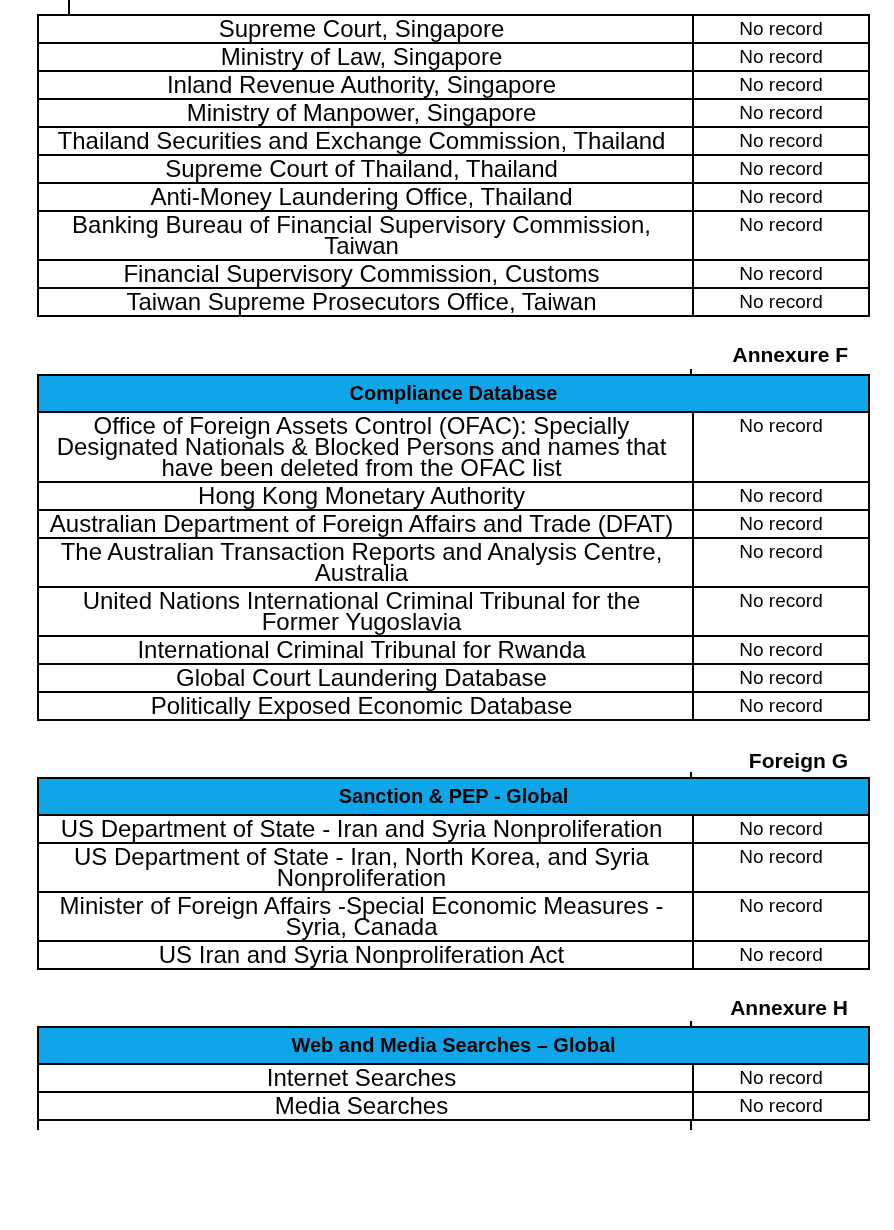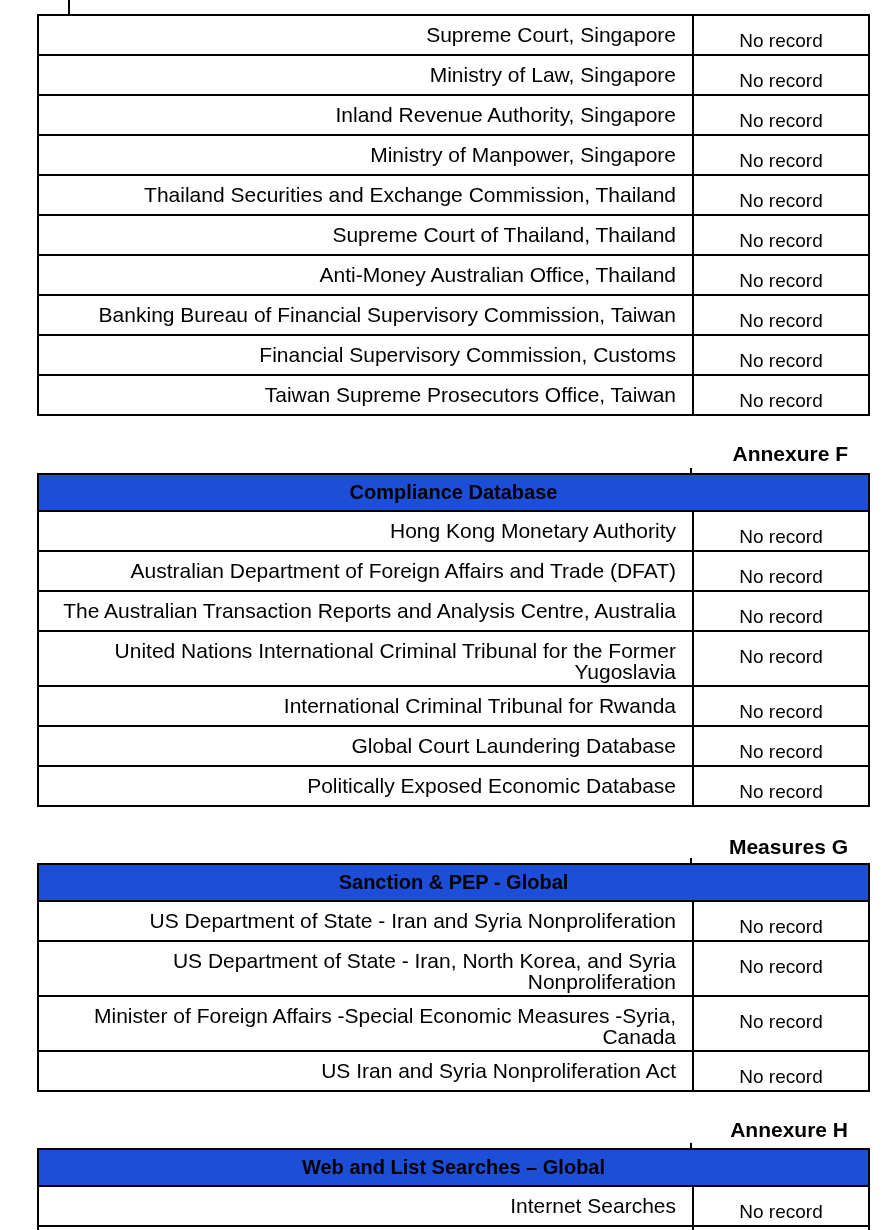--- a/index.html
+++ b/index.html
@@ -40,33 +40,33 @@
     width: 831px;
   }
   col.c-src { width: 655px; }
   col.c-res { width: 176px; }
   td, th {
     border: 2px solid #000000;
     vertical-align: top;
     overflow: hidden;
   }
   td.src {
-    font-size: 21px;
+    font-size: 24px;
     line-height: 21px;
-    padding: 8px 16px 3px 8px;
-    text-align: right;
+    padding: 2px 16px 3px 8px;
+    text-align: center;
   }
   td.res {
     font-size: 19px;
     line-height: 21px;
-    padding: 14px 4px 3px;
+    padding: 2px 4px 3px;
     text-align: center;
   }
   th.hdr {
-    background: #1d4ed8;
+    background: #0ea5e9;
     font-size: 20px;
     line-height: 22px;
     font-weight: bold;
     text-align: center;
     padding: 6px 8px 7px;
   }
   .annex {
     box-sizing: border-box;
     width: 831px;
     text-align: right;
@@ -137,21 +137,21 @@
             <td class="src">Thailand Securities and Exchange Commission, Thailand</td>
             <td class="res">No record</td>
           </tr>
 
           <tr>
             <td class="src">Supreme Court of Thailand, Thailand</td>
             <td class="res">No record</td>
           </tr>
 
           <tr>
-            <td class="src">Anti-Money Australian Office, Thailand</td>
+            <td class="src">Anti-Money Laundering Office, Thailand</td>
             <td class="res">No record</td>
           </tr>
 
           <tr>
             <td class="src">Banking Bureau of Financial Supervisory Commission, Taiwan</td>
             <td class="res">No record</td>
           </tr>
 
           <tr>
             <td class="src">Financial Supervisory Commission, Customs</td>
@@ -175,20 +175,24 @@
           <col class="c-src">
           <col class="c-res">
         </colgroup>
       <thead>
         <tr>
           <th class="hdr" colspan="2">Compliance Database</th>
         </tr>
       </thead>
       <tbody>
 
+          <tr>
+            <td class="src">Office of Foreign Assets Control (OFAC): Specially Designated Nationals &amp; Blocked Persons and names that have been deleted from the OFAC list</td>
+            <td class="res">No record</td>
+          </tr>
 
 
           <tr>
             <td class="src">Hong Kong Monetary Authority</td>
             <td class="res">No record</td>
           </tr>
 
           <tr>
             <td class="src">Australian Department of Foreign Affairs and Trade (DFAT)</td>
             <td class="res">No record</td>
@@ -216,21 +220,21 @@
           </tr>
 
           <tr>
             <td class="src">Politically Exposed Economic Database</td>
             <td class="res">No record</td>
           </tr>
         </tbody>
     </table>
   </div>
 
-  <div class="annex annex-g">Measures G</div>
+  <div class="annex annex-g">Foreign G</div>
 
   <div class="tblwrap">
     <span class="tick-top"></span>
     <table class="tbl">
       <colgroup>
           <col class="c-src">
           <col class="c-res">
         </colgroup>
       <thead>
         <tr>
@@ -266,21 +270,21 @@
 
   <div class="tblwrap">
     <span class="tick-top"></span>
     <table class="tbl">
       <colgroup>
           <col class="c-src">
           <col class="c-res">
         </colgroup>
       <thead>
         <tr>
-          <th class="hdr" colspan="2">Web and List Searches – Global</th>
+          <th class="hdr" colspan="2">Web and Media Searches – Global</th>
         </tr>
       </thead>
       <tbody>
 
           <tr>
             <td class="src">Internet Searches</td>
             <td class="res">No record</td>
           </tr>
 
           <tr>

